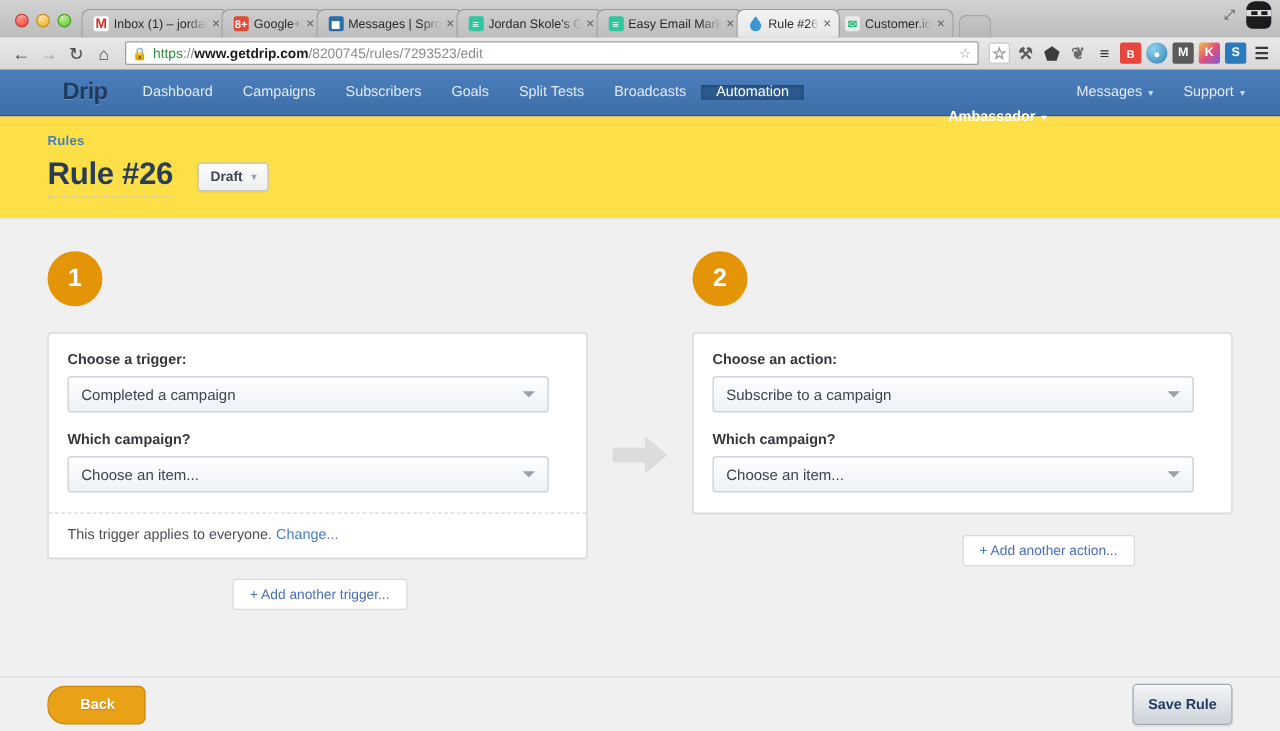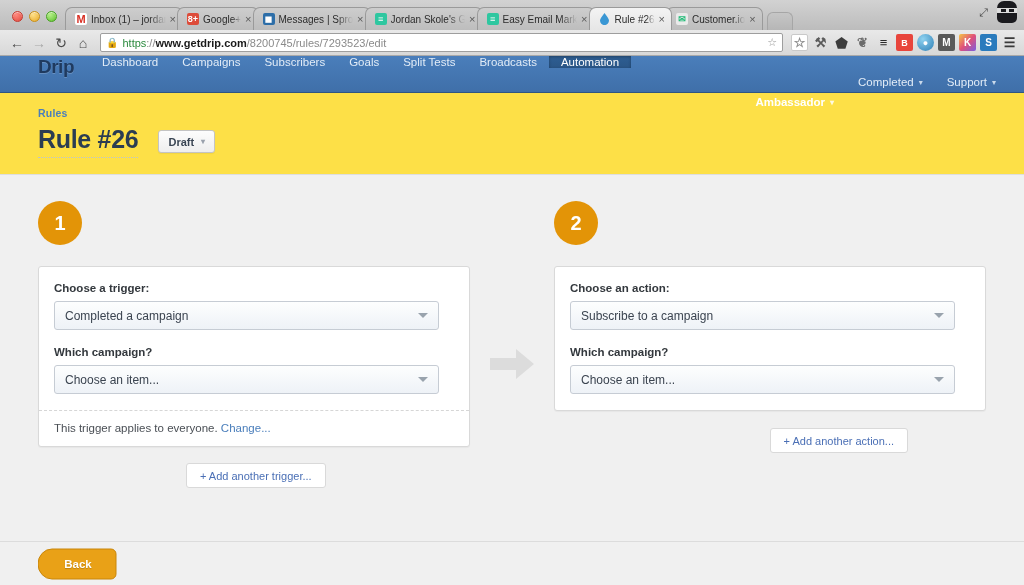--- a/index.html
+++ b/index.html
@@ -126,22 +126,23 @@
   .ext.s { background: #2a7bbd; color: #fff; }
   .ext.menu { background: transparent; color: #3a3a3a; font-size: 13px; }
 
   
   .app { height: 529px; background: #f0f0f0; display: flex; flex-direction: column; }
 
   .navbar {
     height: 37px;
     background: linear-gradient(to bottom, #4a7ebb 0%, #3f6fa9 100%);
     border-bottom: 1px solid #2f5683;
-    display: flex; align-items: flex-start;
+    display: flex; align-items: center;
     position: relative;
+    padding-left: 12px;
   }
   .logo {
     display: flex; align-items: center;
     padding: 0 16px 0 38px;
     font-size: 19px; font-weight: bold;
     color: #1f3a5f;
     letter-spacing: -0.5px;
     text-shadow: 0 1px 0 rgba(255,255,255,.18);
   }
   .navlinks { display: flex; align-items: stretch; }
@@ -396,21 +397,21 @@
         <a class="navlink">Split Tests</a>
         <a class="navlink">Broadcasts</a>
         <a class="navlink active">Automation</a>
       </div>
       <div class="navright">
         <a class="navlink bold">
           <span>Ambassador</span>
           <span class="caret">▾</span>
         </a>
         <a class="navlink">
-          <span>Completed</span>
+          <span>Messages</span>
           <span class="caret">▾</span>
         </a>
         <a class="navlink">
           <span>Support</span>
           <span class="caret">▾</span>
         </a>
       </div>
     </div>
 
     <div class="pagehead">
@@ -492,16 +493,17 @@
       </div>
     </div>
 
     <div class="footer">
       <div class="backshape">
         <svg class="fillpath" width="80" height="34" viewBox="0 0 80 34">
           <path d="M14 2 H73 A5 5 0 0 1 78 7 V27 A5 5 0 0 1 73 32 H14 A14 15 0 0 1 14 2 Z" fill="#e9a117" stroke="#c9860a" stroke-width="1"></path>
         </svg>
         <span class="blabel">Back</span>
       </div>
+      <div class="savebtn">Save Rule</div>
     </div>
 
   </div>
 </div>
 
 </body></html>

